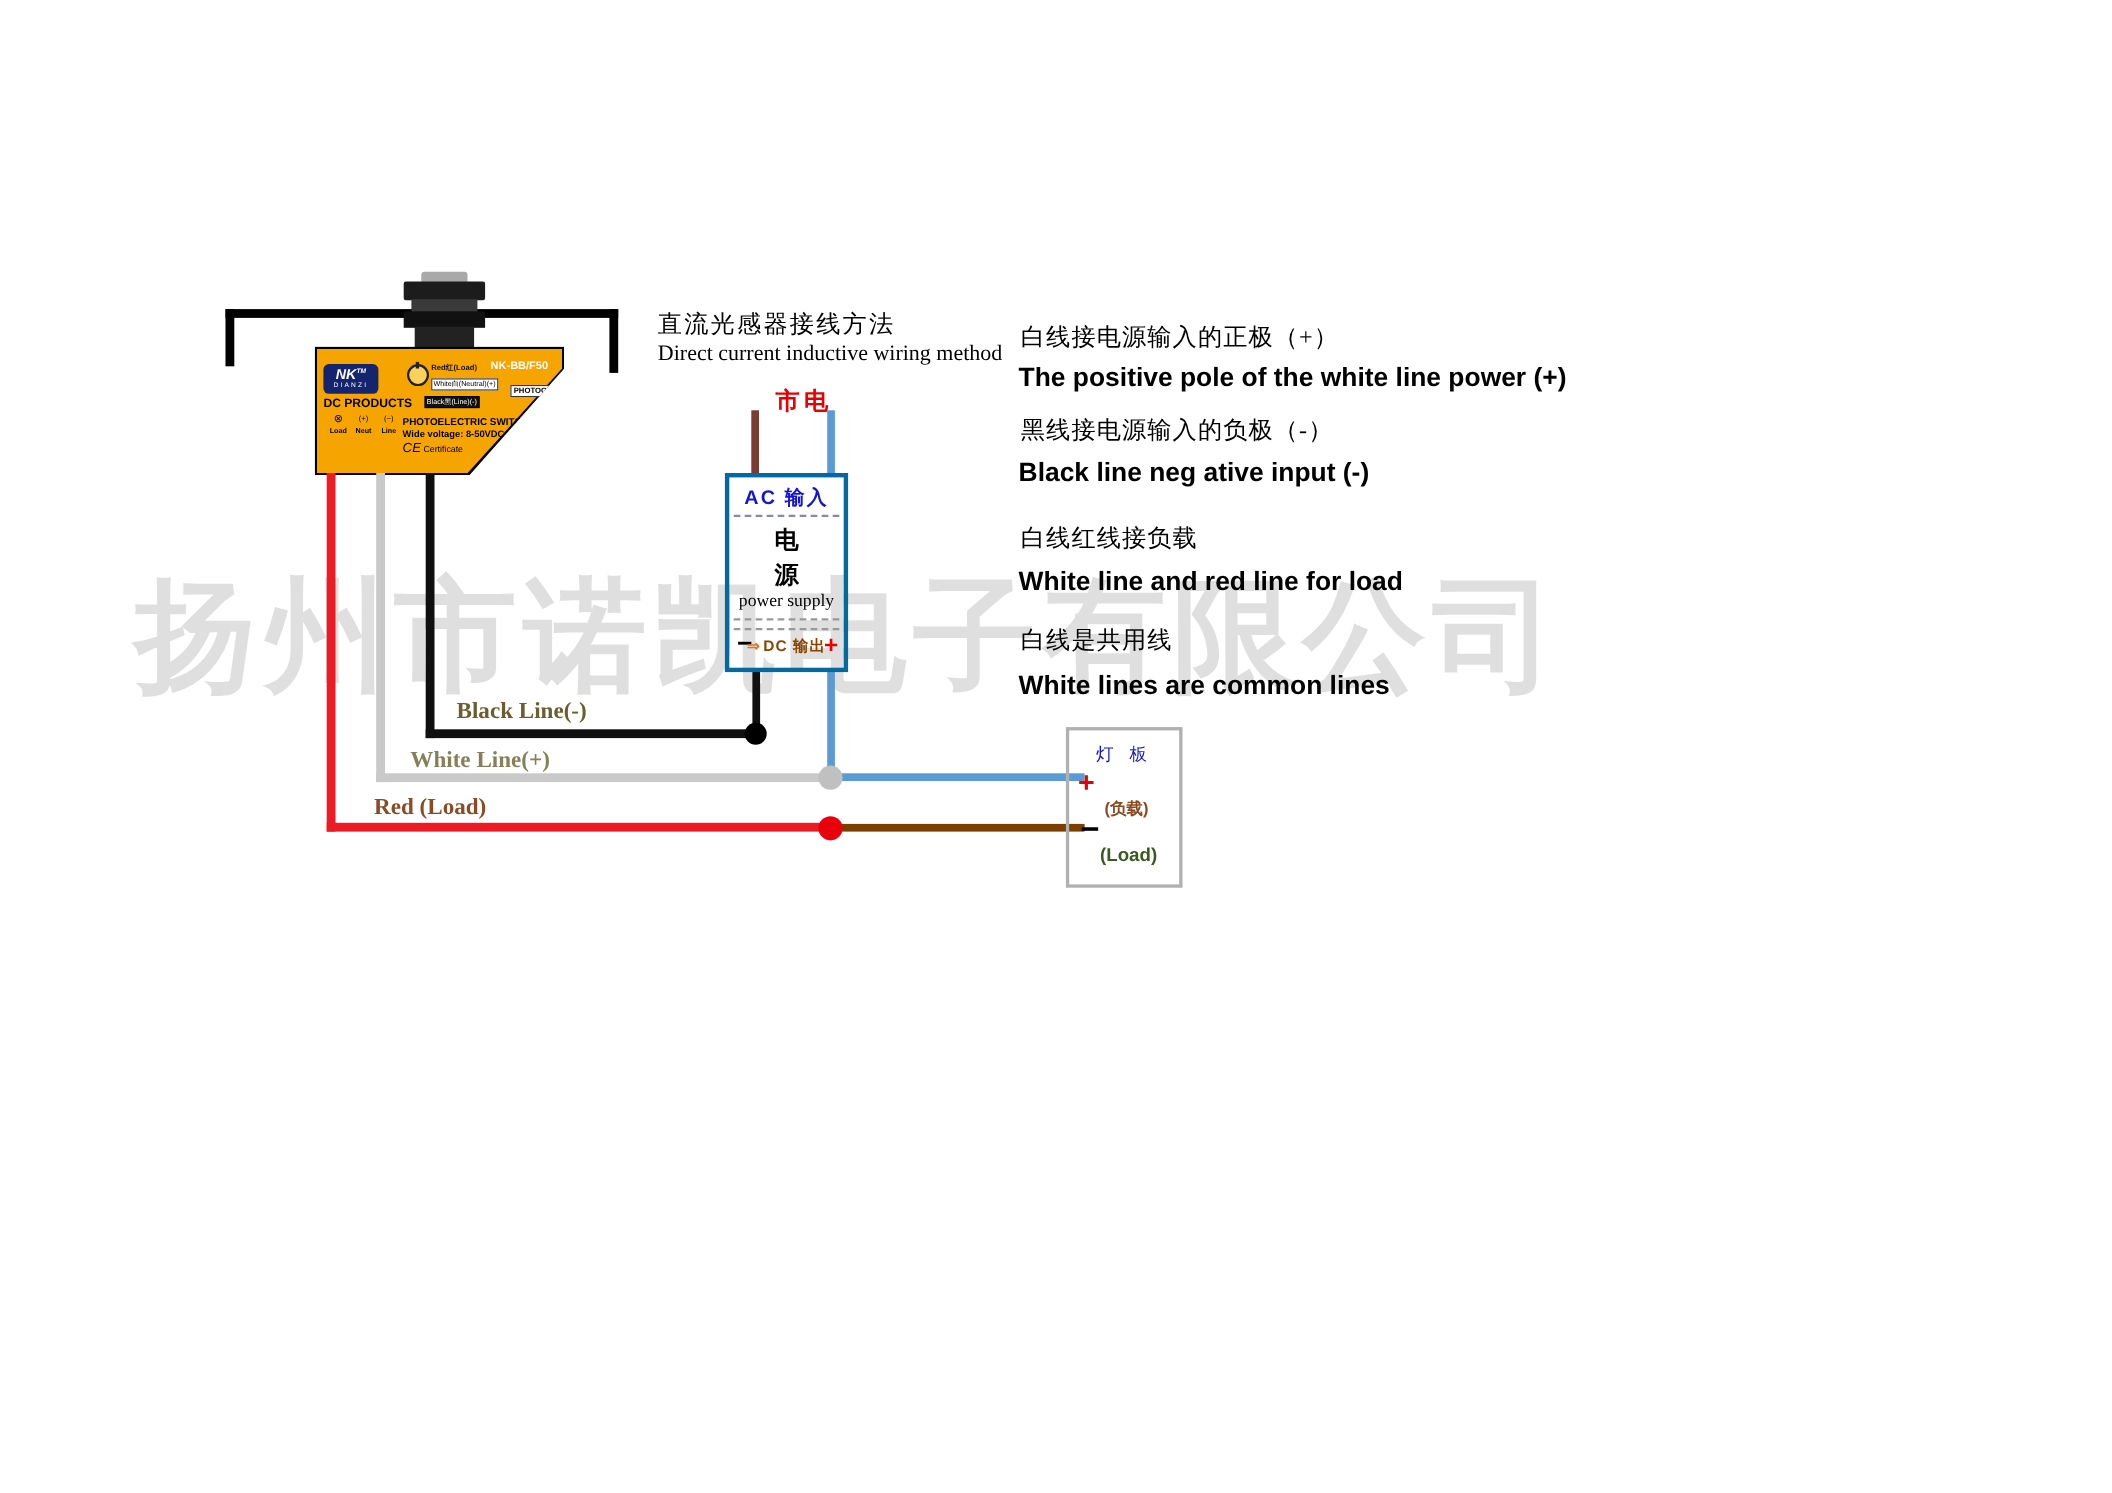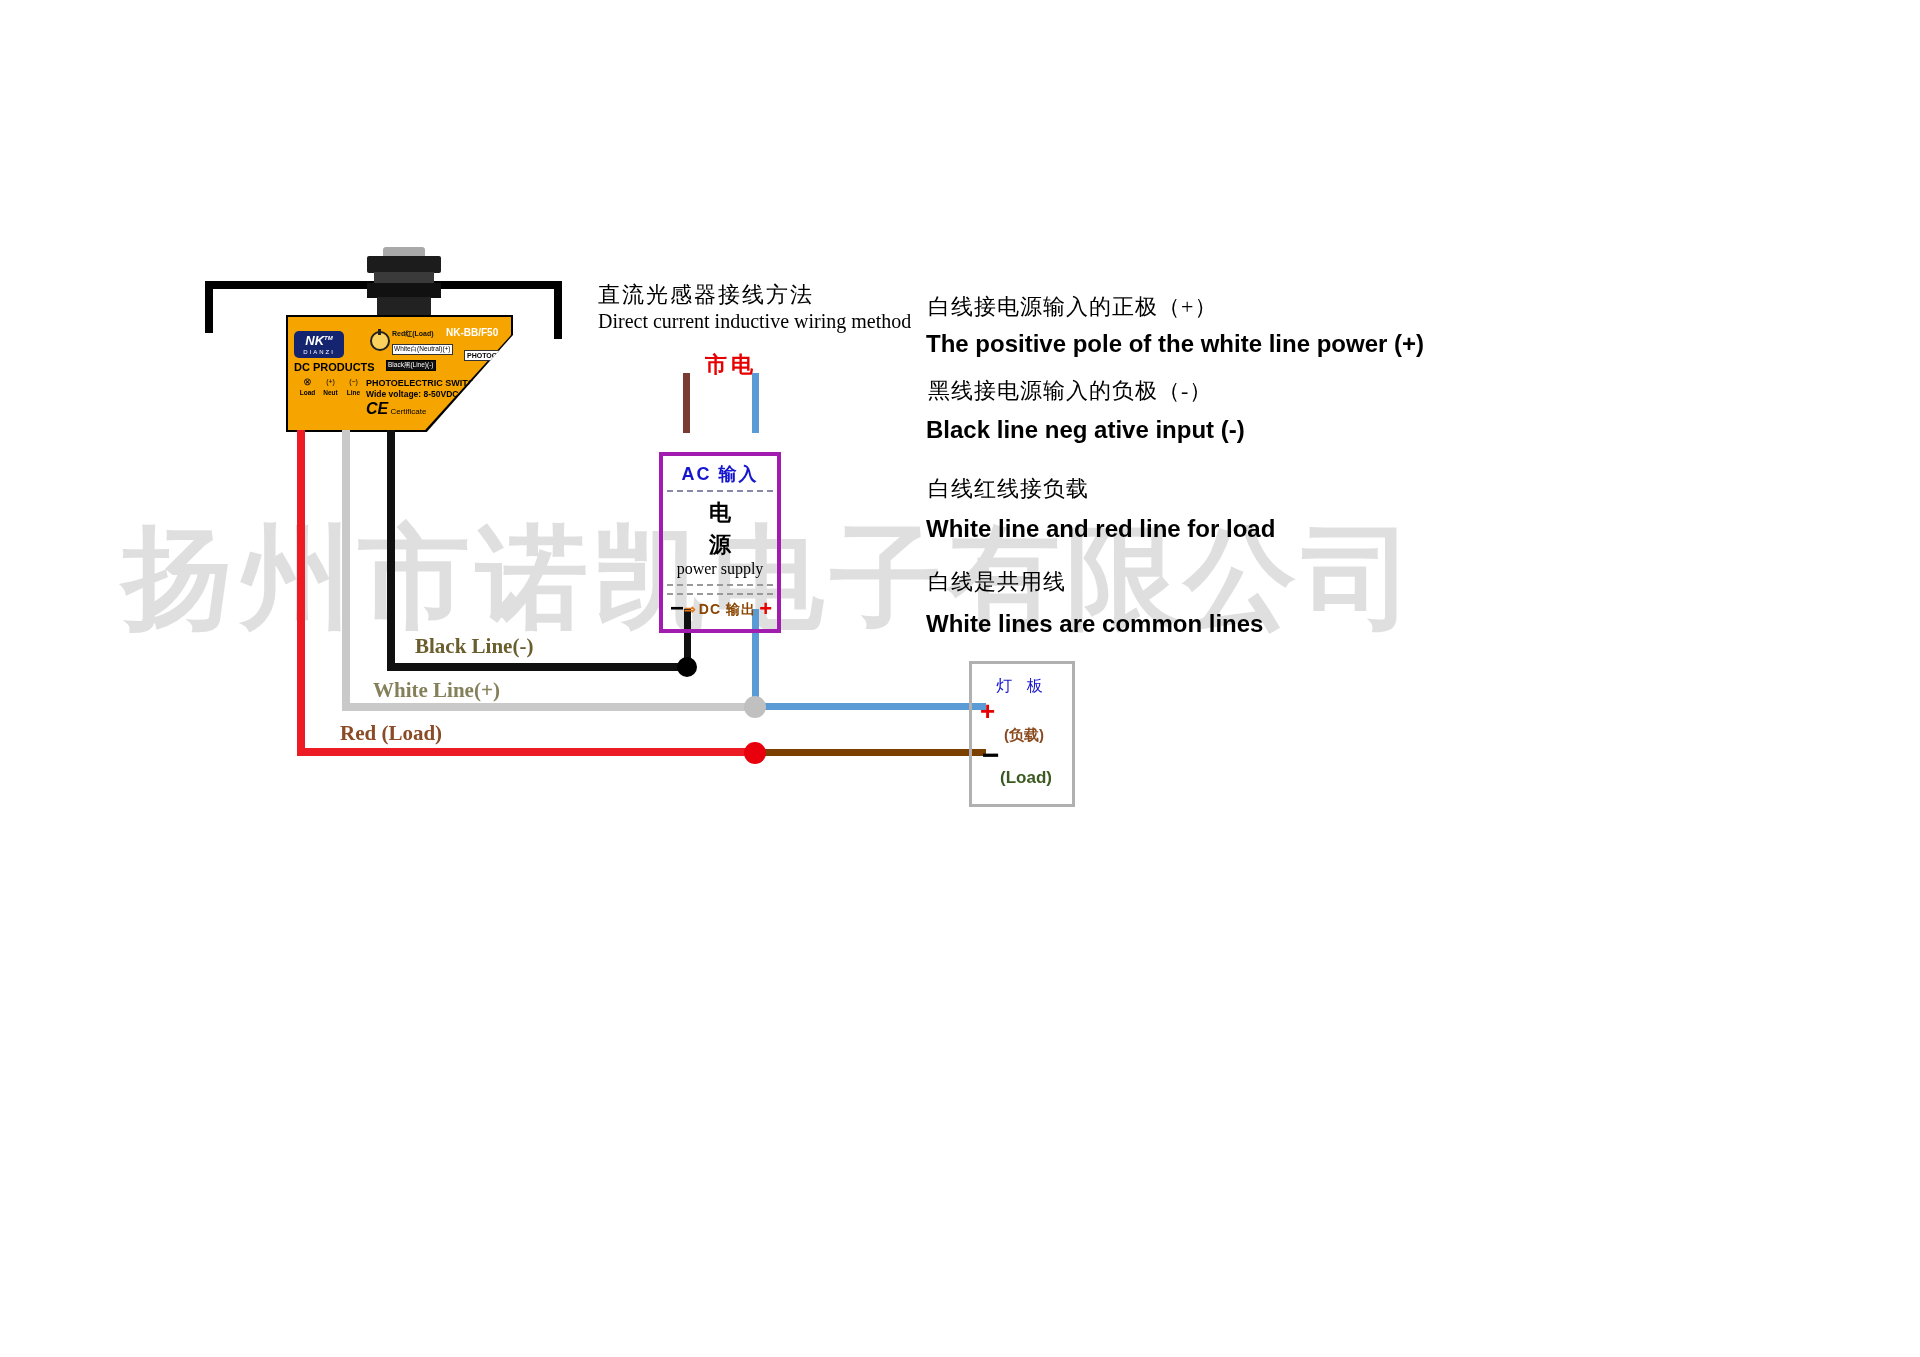--- a/index.html
+++ b/index.html
@@ -42,21 +42,21 @@
   .model{position:absolute;left:160px;top:12px;font-size:10px;font-weight:700;color:#fff;}
   .lbl-white{position:absolute;left:106px;top:29px;font-size:6.5px;background:#fff;
     border:1px solid #333;padding:0 1px;color:#000;}
   .photocontrol{position:absolute;left:178px;top:35px;font-size:7px;font-weight:700;background:#fff;
     border:1px solid #333;padding:1px 2px;color:#000;}
   .lbl-black{position:absolute;left:100px;top:45px;font-size:6.5px;background:#111;color:#fff;
     border:1px solid #000;padding:0 1px;}
   .pe-switch{position:absolute;left:80px;top:63px;font-size:9px;font-weight:800;color:#000;}
   .voltage{position:absolute;left:80px;top:74px;font-size:8.5px;font-weight:700;color:#000;}
   .ce-row{position:absolute;left:80px;top:85px;font-size:8px;color:#000;}
-  .ce-mark{font-weight:700;font-style:italic;font-size:16px;}
+  .ce-mark{font-weight:400;font-style:italic;font-size:12px;}
   .terminals{position:absolute;left:10px;top:60px;width:70px;display:flex;}
   .t-col{width:23px;text-align:center;color:#000;}
   .t-sym{display:block;font-size:10px;line-height:14px;}
   .t-sym.small{font-size:7px;}
   .t-lab{display:block;font-size:6.5px;font-weight:700;}
 
   
   .title-zh{left:598px;top:280px;font-size:22px;color:#000;font-family:"Liberation Serif",serif;letter-spacing:2px;}
   .title-en{left:598px;top:310px;font-size:20px;color:#000;font-family:"Liberation Serif",serif;}
   .mains{left:705px;top:350px;font-size:22px;font-weight:700;color:#E80000;letter-spacing:4px;}
@@ -80,21 +80,21 @@
   .j-white{left:744px;top:696px;width:22px;height:22px;background:#c0c0c0;}
   .j-red{left:744px;top:742px;width:22px;height:22px;background:#E8000D;}
 
   
   .wlab{position:absolute;font-family:"Liberation Serif",serif;font-size:21px;font-weight:700;}
   .wlab-black{left:415px;top:634px;color:#6b5e2e;}
   .wlab-white{left:373px;top:678px;color:#85805a;}
   .wlab-red{left:340px;top:721px;color:#8a4b25;}
 
   
-  .psu{left:659px;top:430px;width:122px;height:181px;border:4px solid #a21caf;box-sizing:border-box;margin-top:22px;}
+  .psu{left:659px;top:430px;width:112px;height:181px;border:4px solid #0369a1;box-sizing:border-box;}
   .psu-ac{position:absolute;left:0;right:0;top:6px;text-align:center;color:#1515D0;
     font-weight:700;font-size:18px;letter-spacing:2px;}
   .psu-dash{position:absolute;left:4px;right:4px;border-top:2px dashed #8888aa;}
   .d1{top:34px;}
   .d2{top:128px;border-top-color:#999;}
   .d3{top:137px;border-top-color:#999;}
   .psu-zh1{position:absolute;left:0;right:0;top:42px;text-align:center;font-size:22px;font-weight:800;
     font-family:"Liberation Serif",serif;color:#000;}
   .psu-zh2{position:absolute;left:0;right:0;top:74px;text-align:center;font-size:22px;font-weight:800;
     font-family:"Liberation Serif",serif;color:#000;}

